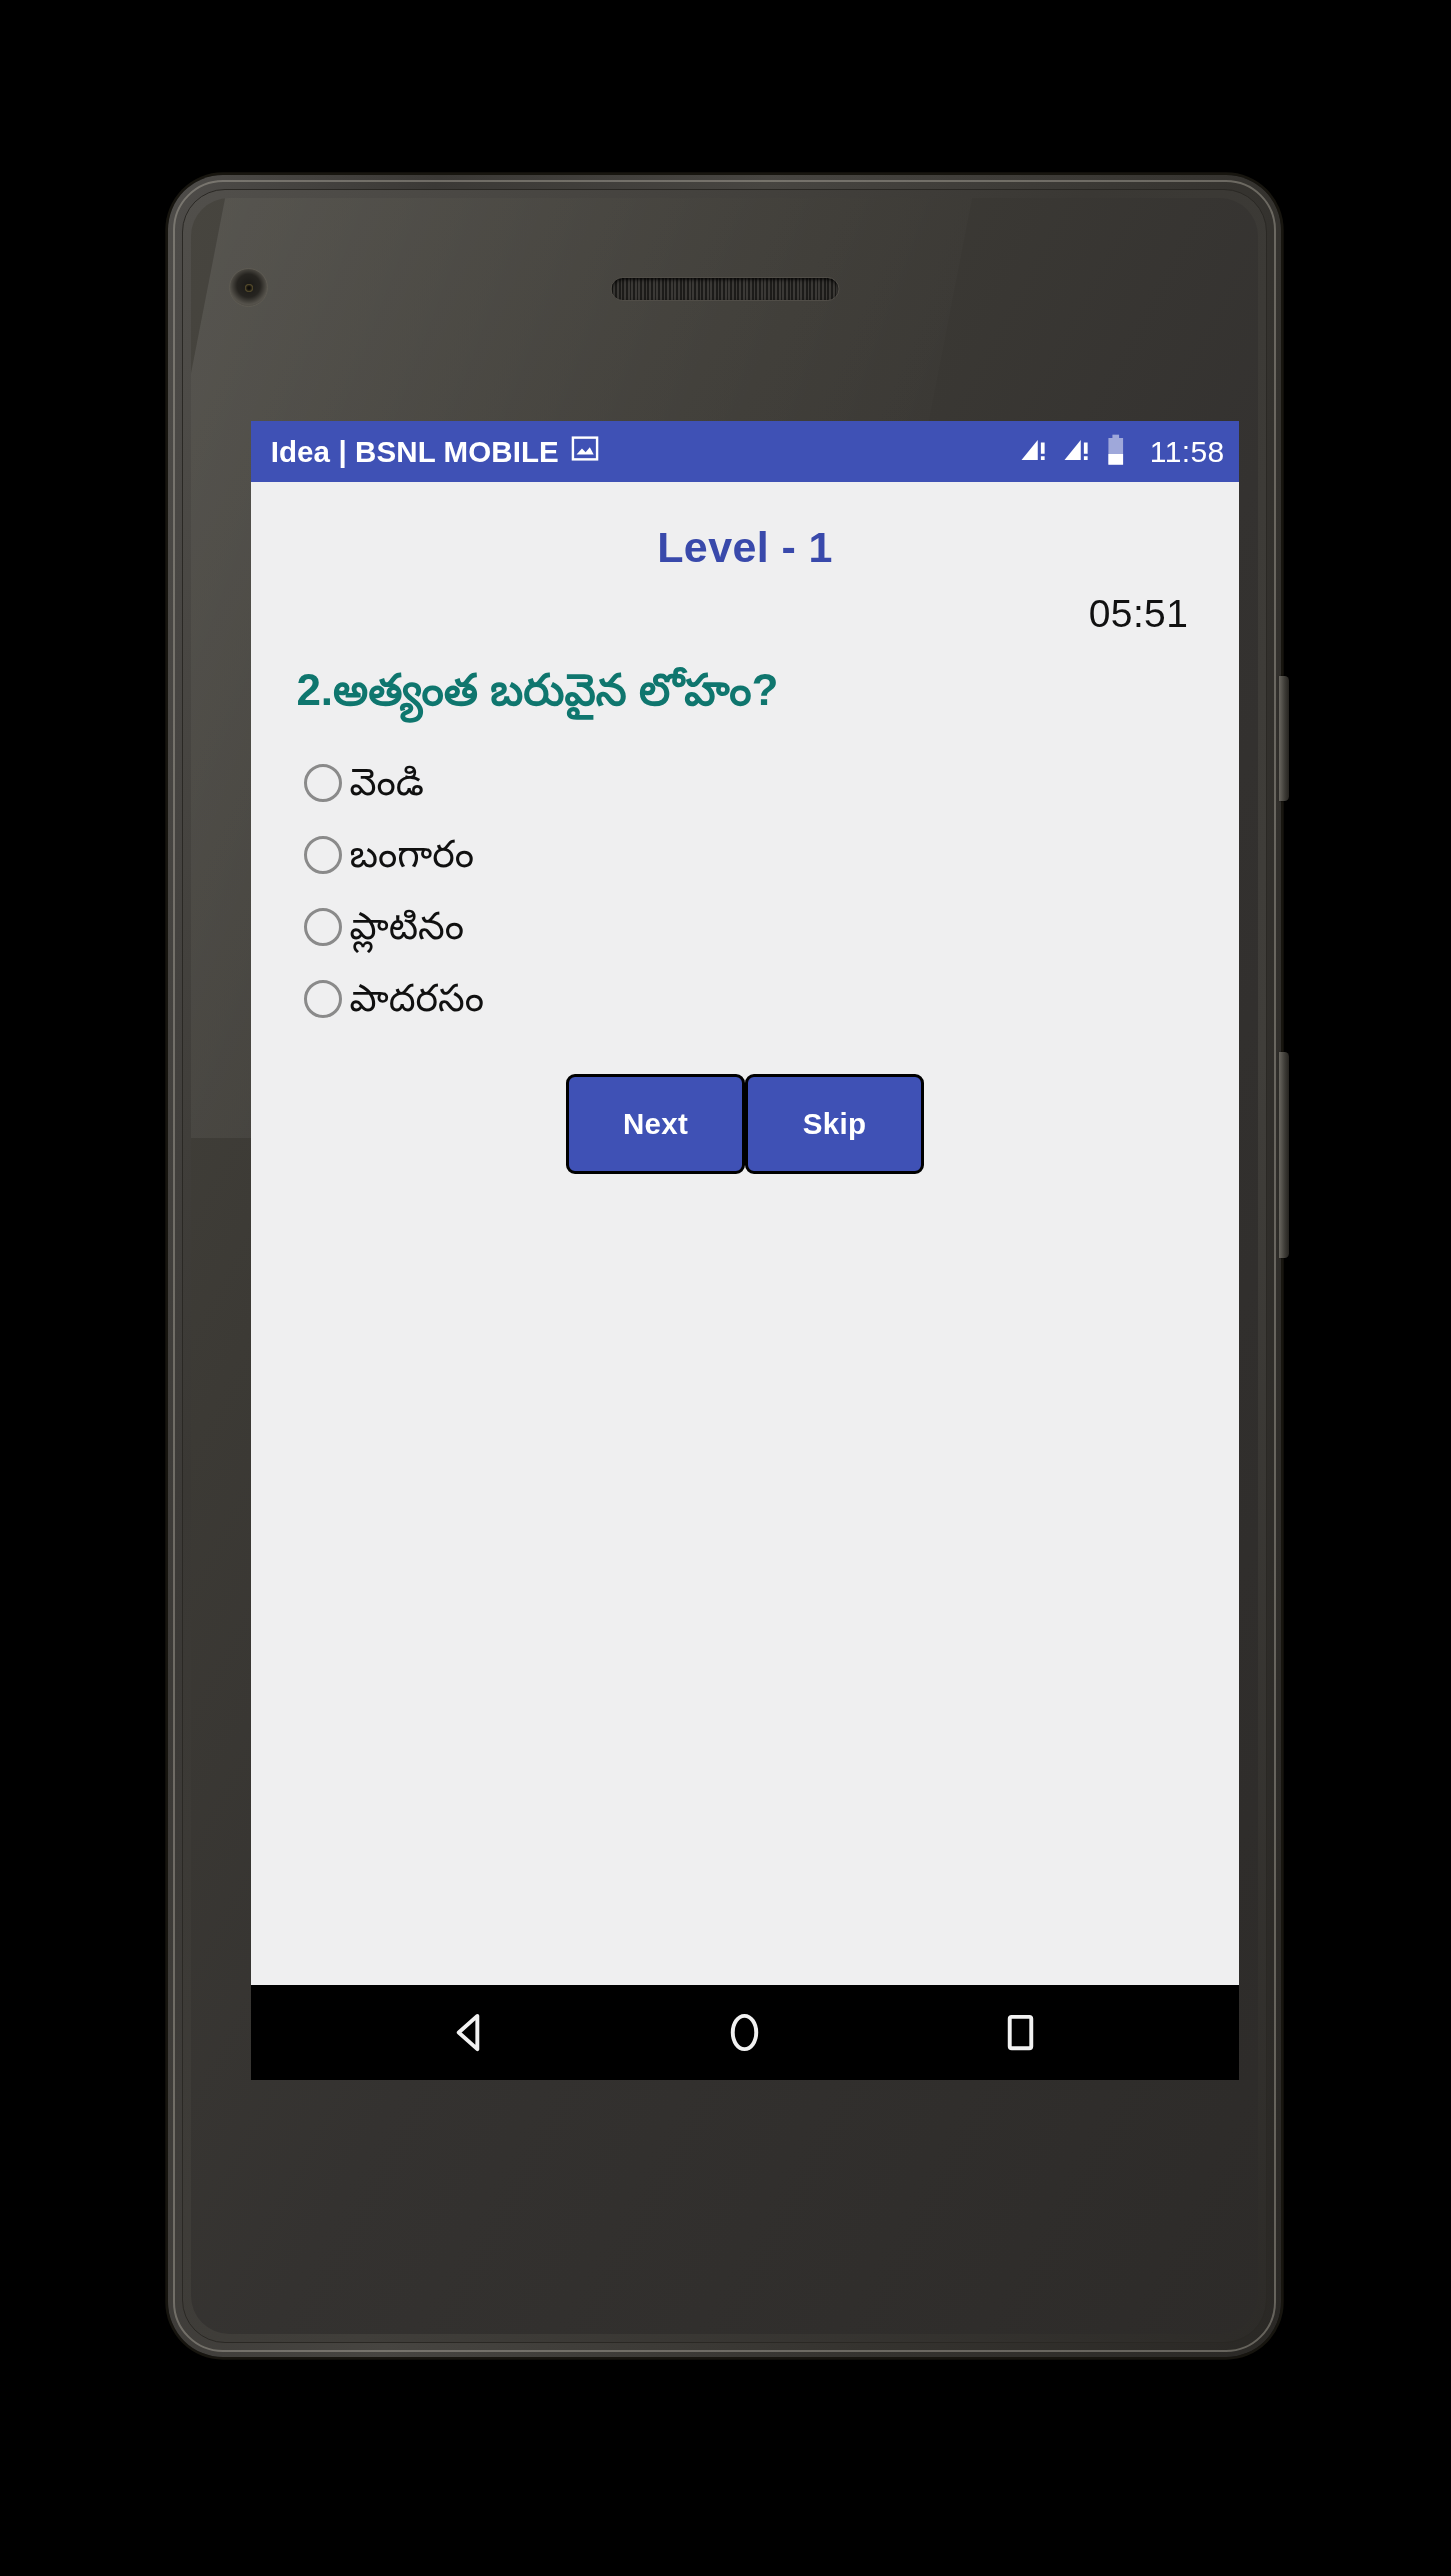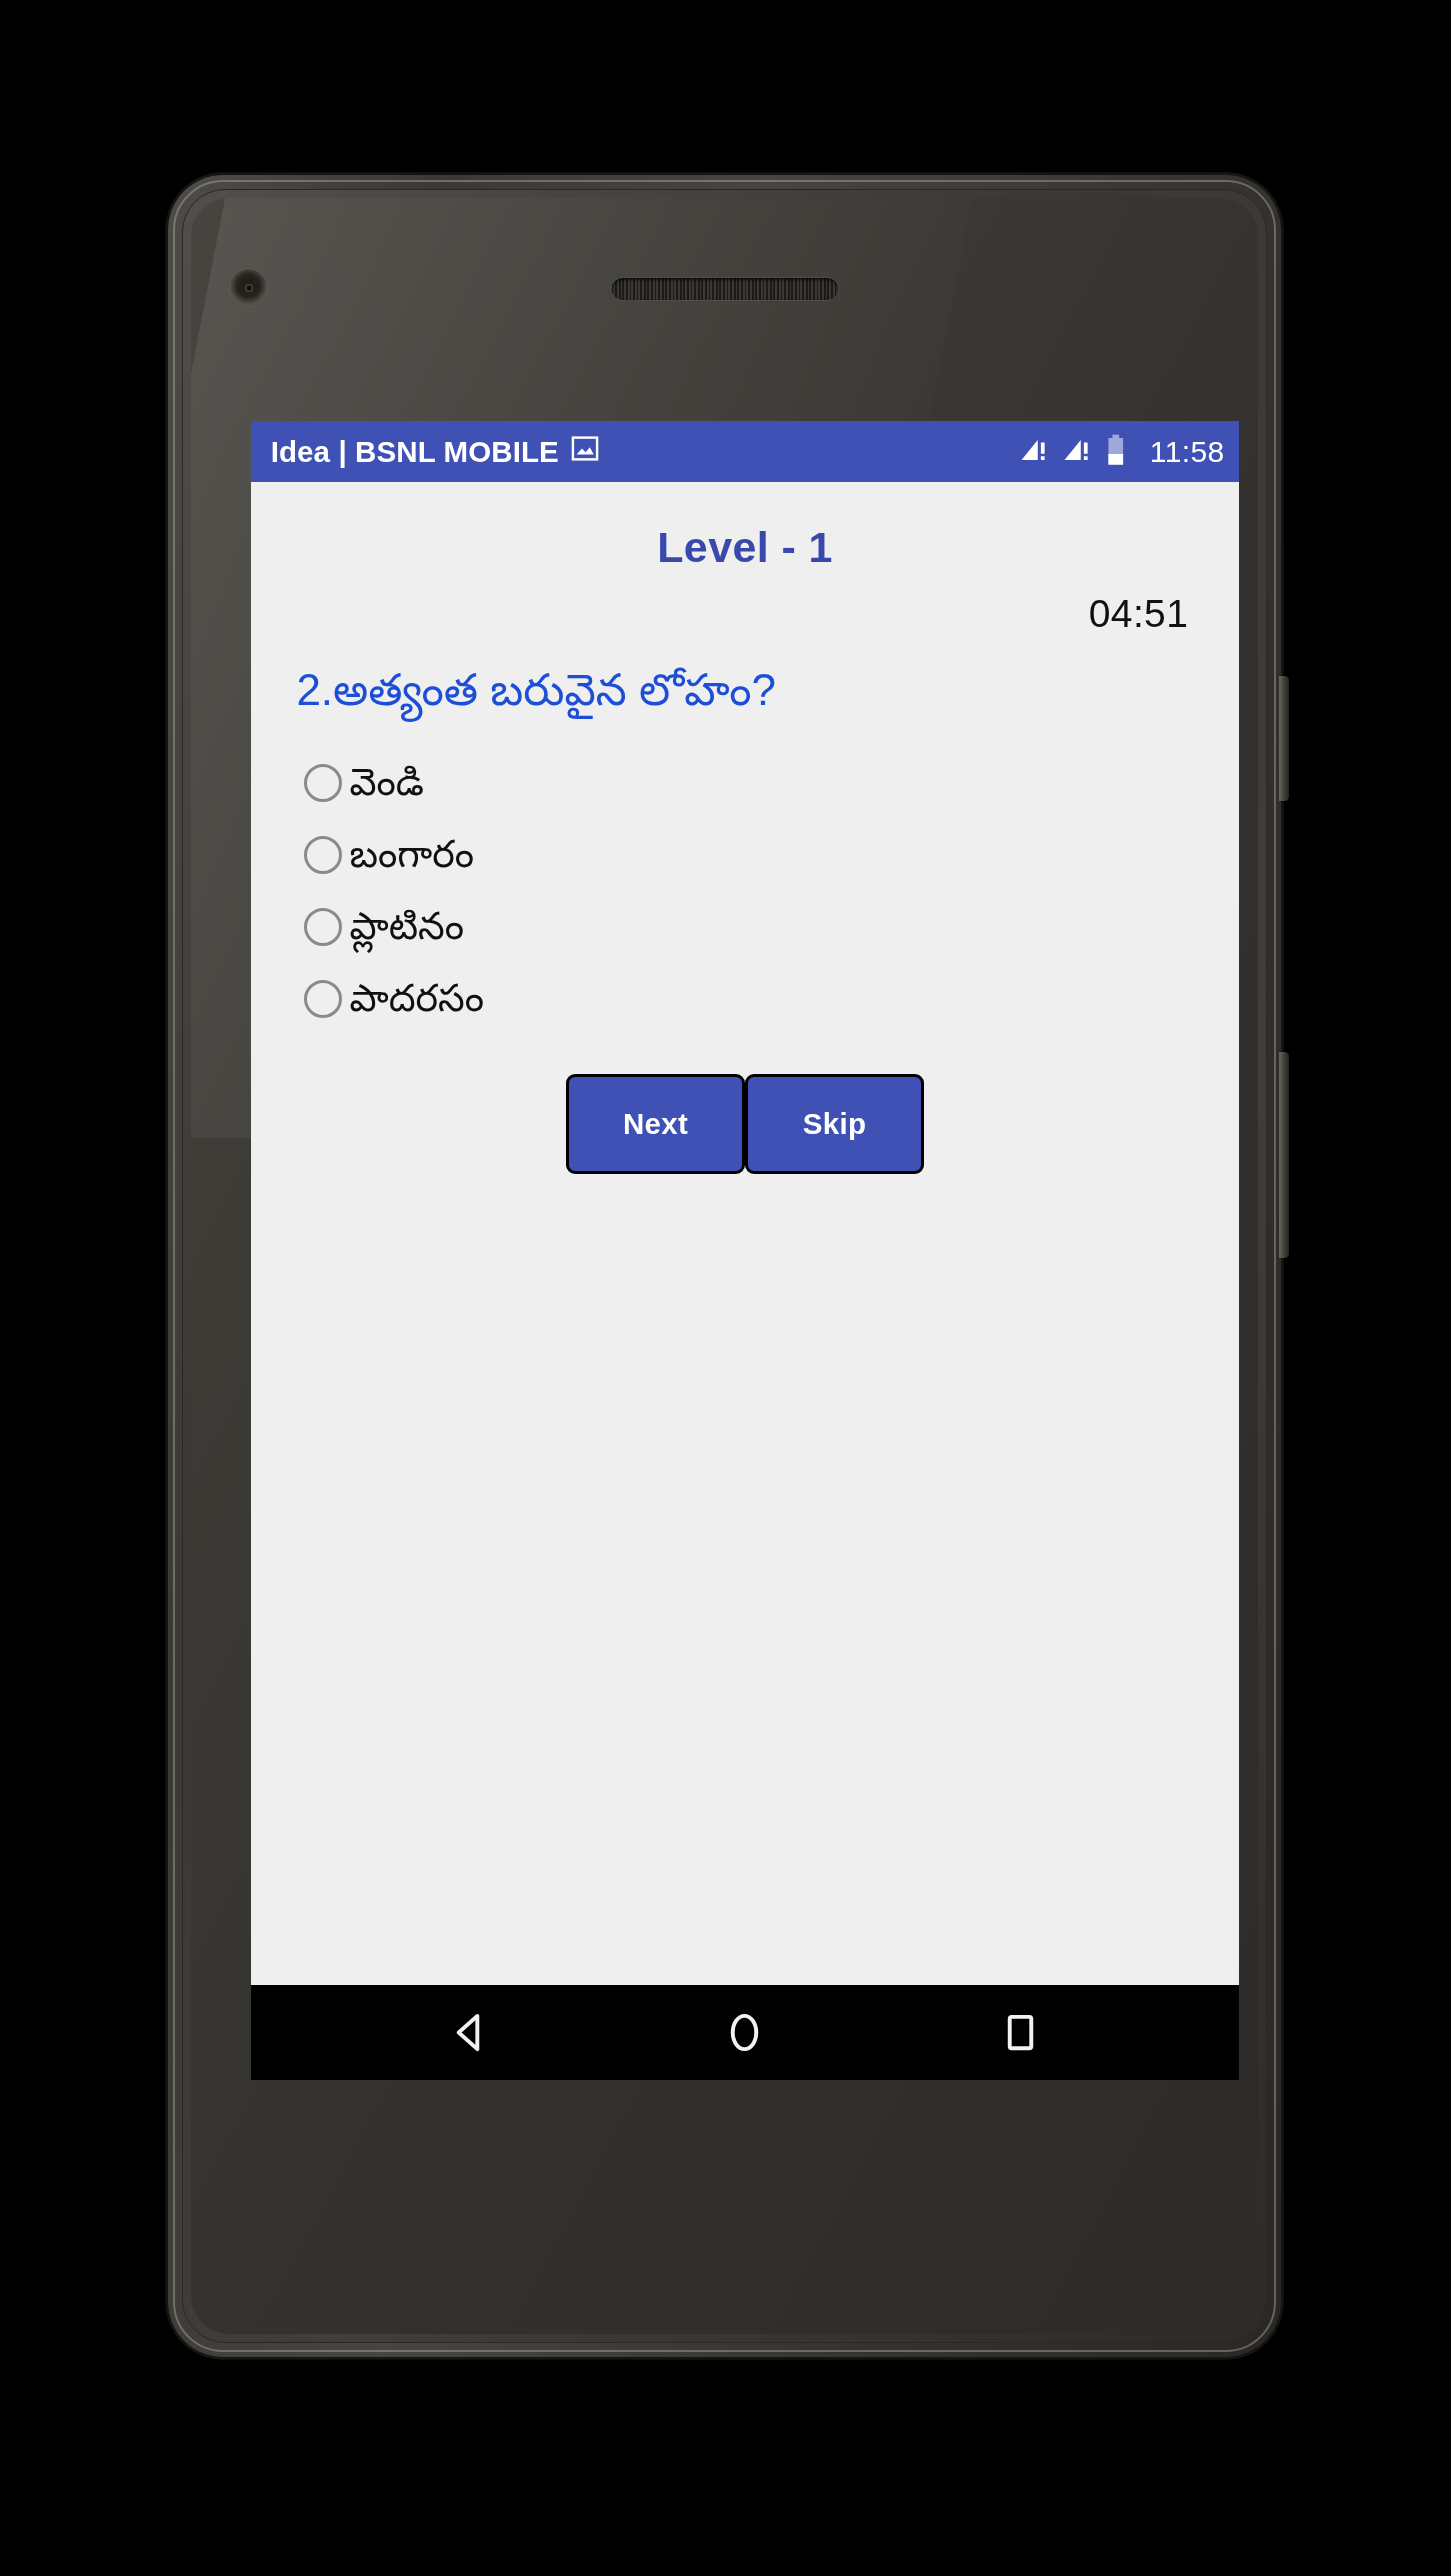--- a/index.html
+++ b/index.html
@@ -141,22 +141,22 @@
     margin-top:19.7px;
   }
   #timer-text{
     font-size:39px;
     color:#111;
     letter-spacing:0.4px;
   }
   #question-text{
     margin-top:29px;
     font-size:44px;
-    font-weight:normal;
-    color:#1d4ed8;
+    font-weight:bold;
+    color:#0f766e;
     line-height:1.15;
     padding-left:5.4px;
   }
 
   #options-list{ margin-top:32px; padding-left:12.5px; }
   .option-row{
     display:flex; align-items:center;
     gap:8px;
     height:72px;
   }
@@ -259,21 +259,21 @@
           </span>
           <span id="status-clock">11:58</span>
         </div>
       </div>
 
       <div id="app-content">
 
         <div id="level-title">Level - 1</div>
 
         <div id="timer-row">
-          <span id="timer-text">04:51</span>
+          <span id="timer-text">05:51</span>
         </div>
 
         <div id="question-text">2.అత్యంత బరువైన లోహం?</div>
 
         <div id="options-list">
 
           <label class="option-row">
             <span class="radio-circle"></span>
             <span class="option-label">వెండి</span>
           </label>

